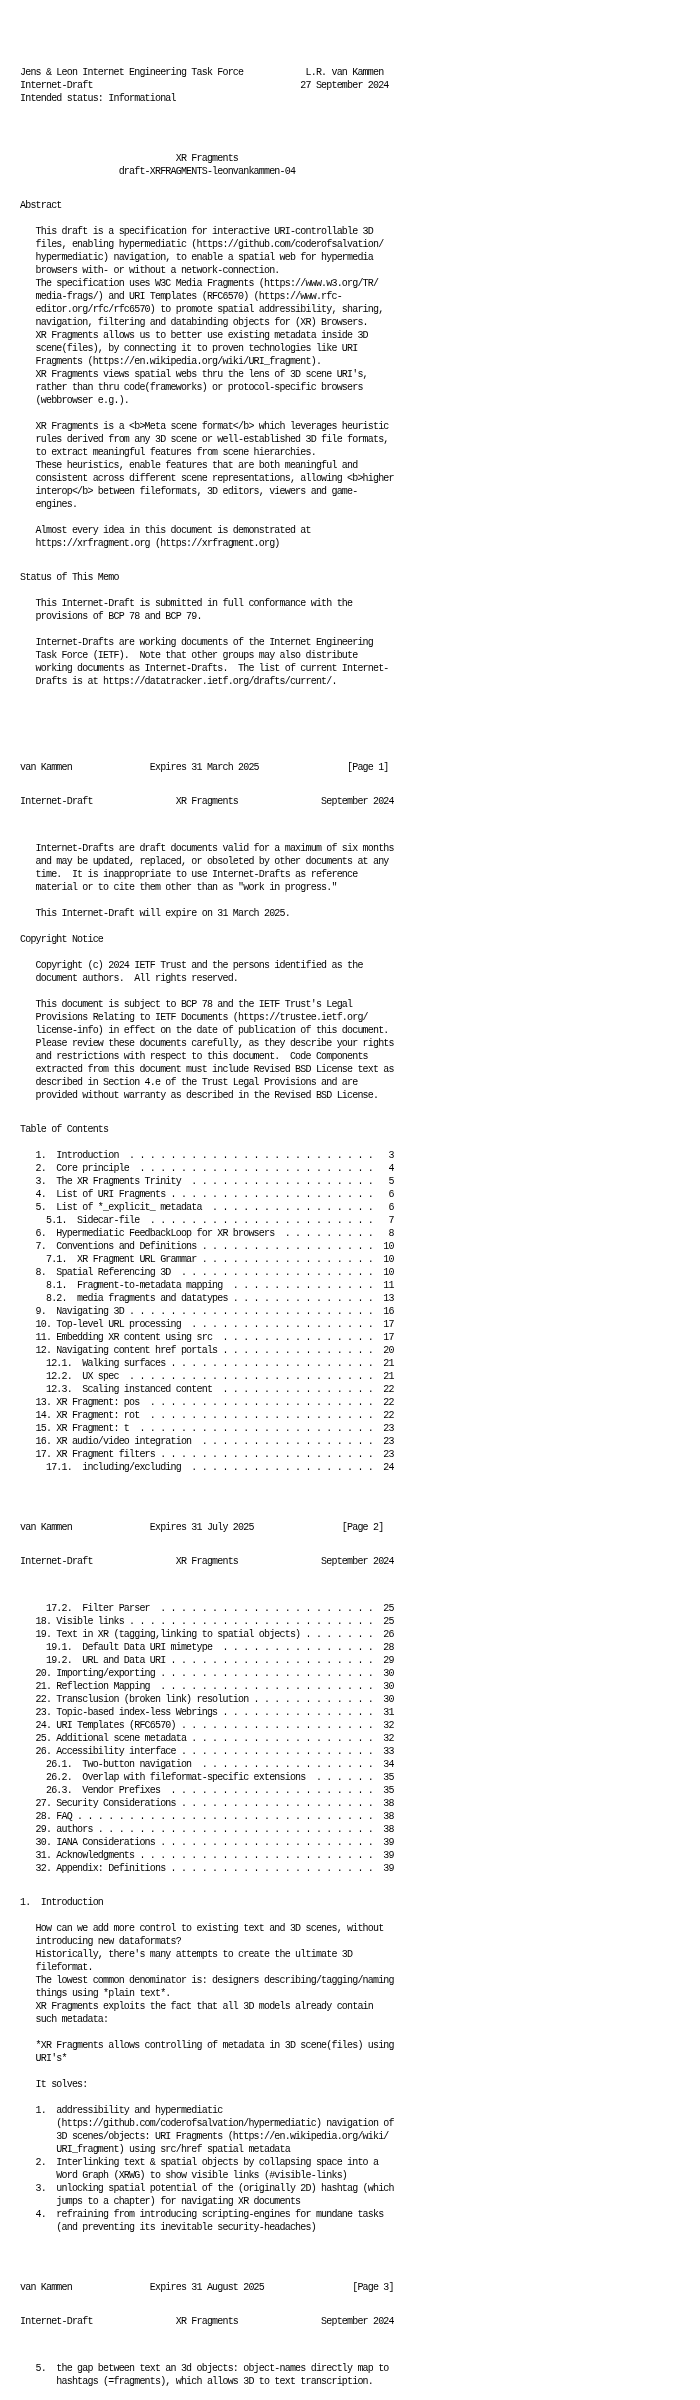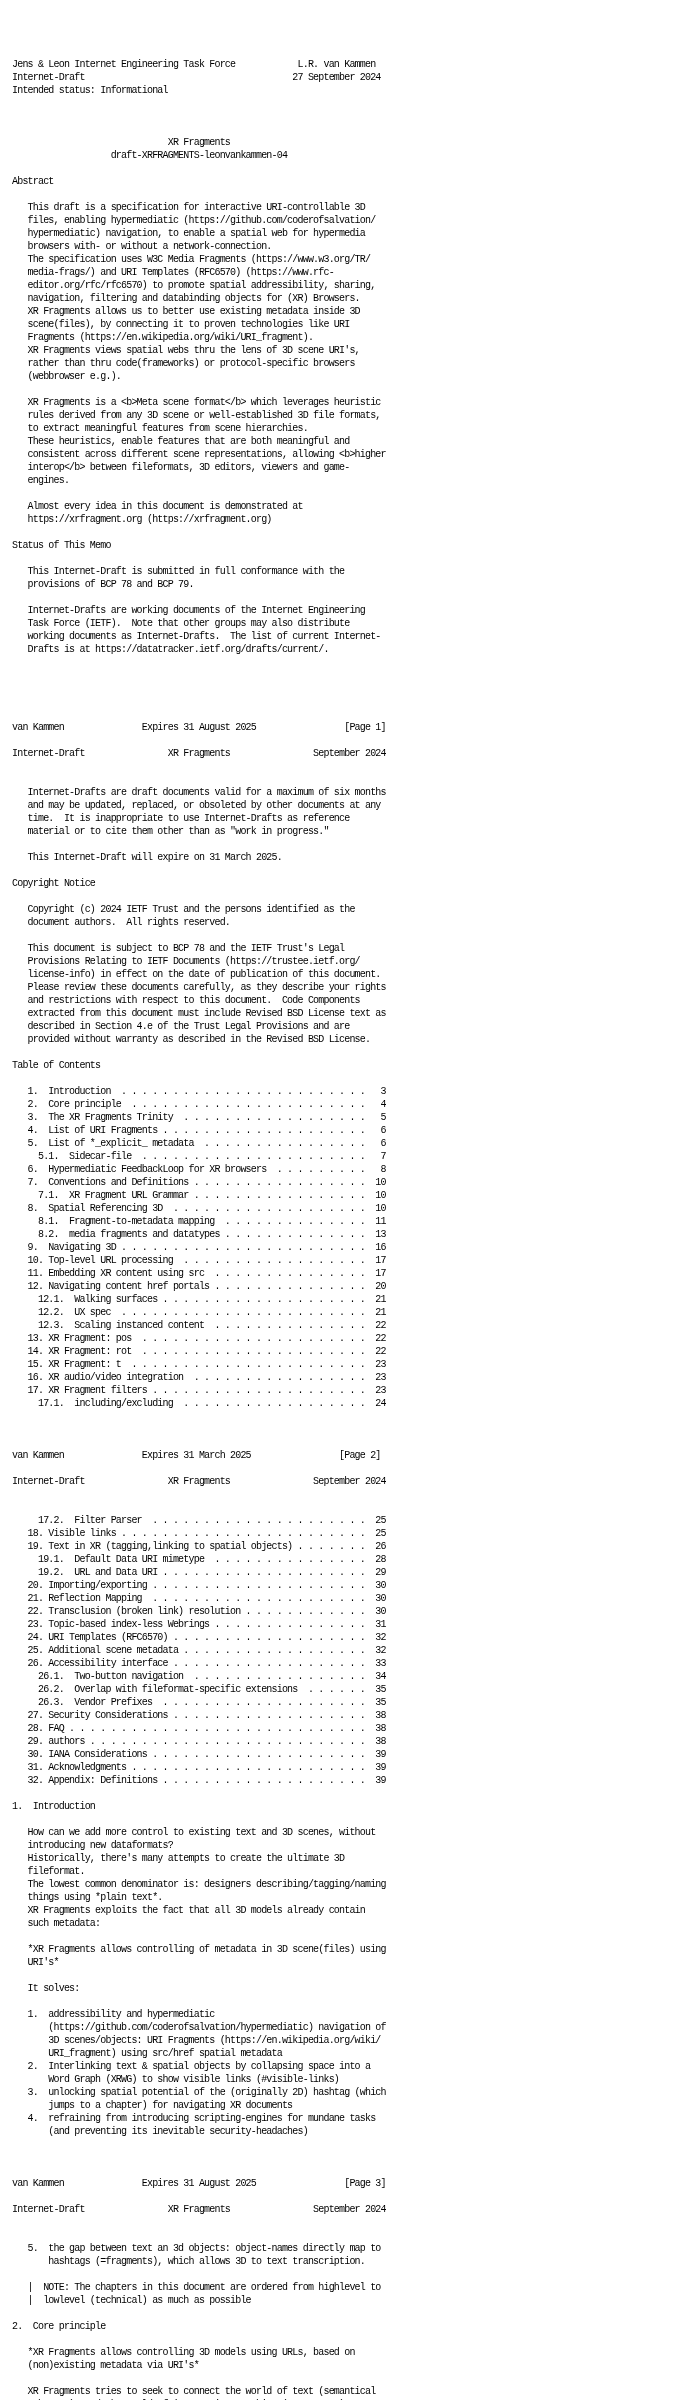--- a/index.html
+++ b/index.html
@@ -11,21 +11,21 @@
   }
   .rfc-doc {
     padding: 58px 0 0 12px;
     font-family: "Liberation Mono", "DejaVu Sans Mono", monospace;
     font-size: 10px;
     line-height: 13px;
     letter-spacing: -0.81px;
     color: #000000;
   }
   .rfc-doc pre {
-    margin: 0;
+    margin: 8px;
     padding: 0;
     font: inherit;
     letter-spacing: inherit;
     white-space: pre;
   }
 </style>
 </head>
 <body>
 
 <div class="rfc-doc">
@@ -77,21 +77,21 @@
    Internet-Drafts are working documents of the Internet Engineering
    Task Force (IETF).  Note that other groups may also distribute
    working documents as Internet-Drafts.  The list of current Internet-
    Drafts is at https://datatracker.ietf.org/drafts/current/.
 
 
 
 
 
 </pre>
-  <pre>van Kammen               Expires 31 August 2025                 [Page 1]
+  <pre>van Kammen               Expires 31 March 2025                 [Page 1]
 
 </pre>
   <pre>Internet-Draft                XR Fragments                September 2024
 
 
 </pre>
   <pre>   Internet-Drafts are draft documents valid for a maximum of six months
    and may be updated, replaced, or obsoleted by other documents at any
    time.  It is inappropriate to use Internet-Drafts as reference
    material or to cite them other than as "work in progress."
@@ -137,21 +137,21 @@
    13. XR Fragment: pos  . . . . . . . . . . . . . . . . . . . . . .  22
    14. XR Fragment: rot  . . . . . . . . . . . . . . . . . . . . . .  22
    15. XR Fragment: t  . . . . . . . . . . . . . . . . . . . . . . .  23
    16. XR audio/video integration  . . . . . . . . . . . . . . . . .  23
    17. XR Fragment filters . . . . . . . . . . . . . . . . . . . . .  23
      17.1.  including/excluding  . . . . . . . . . . . . . . . . . .  24
 
 
 
 </pre>
-  <pre>van Kammen               Expires 31 March 2025                 [Page 2]
+  <pre>van Kammen               Expires 31 July 2025                 [Page 2]
 
 </pre>
   <pre>Internet-Draft                XR Fragments                September 2024
 
 
 </pre>
   <pre>     17.2.  Filter Parser  . . . . . . . . . . . . . . . . . . . . .  25
    18. Visible links . . . . . . . . . . . . . . . . . . . . . . . .  25
    19. Text in XR (tagging,linking to spatial objects) . . . . . . .  26
      19.1.  Default Data URI mimetype  . . . . . . . . . . . . . . .  28

